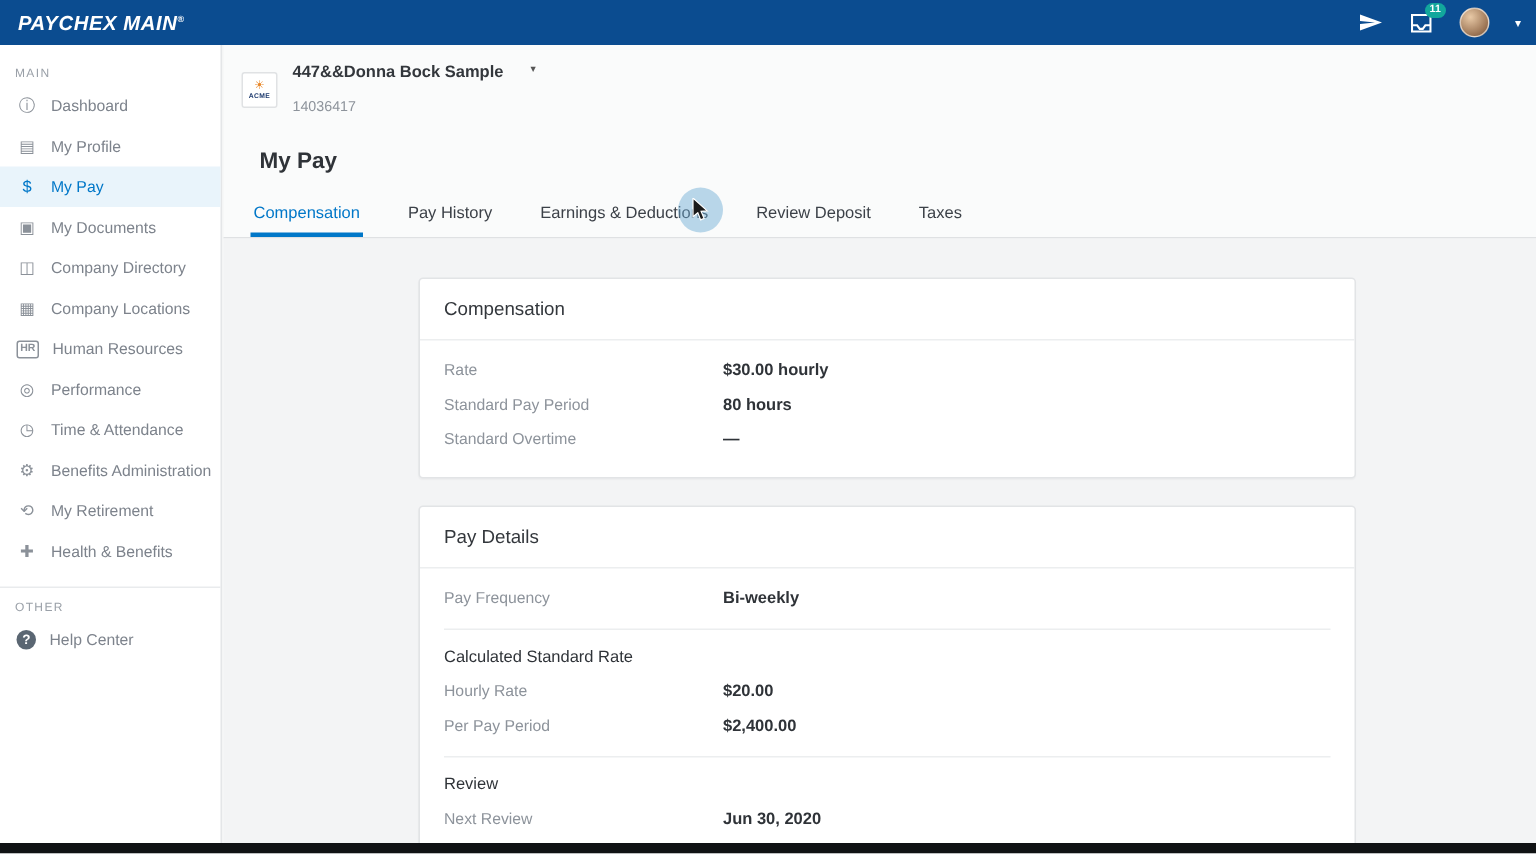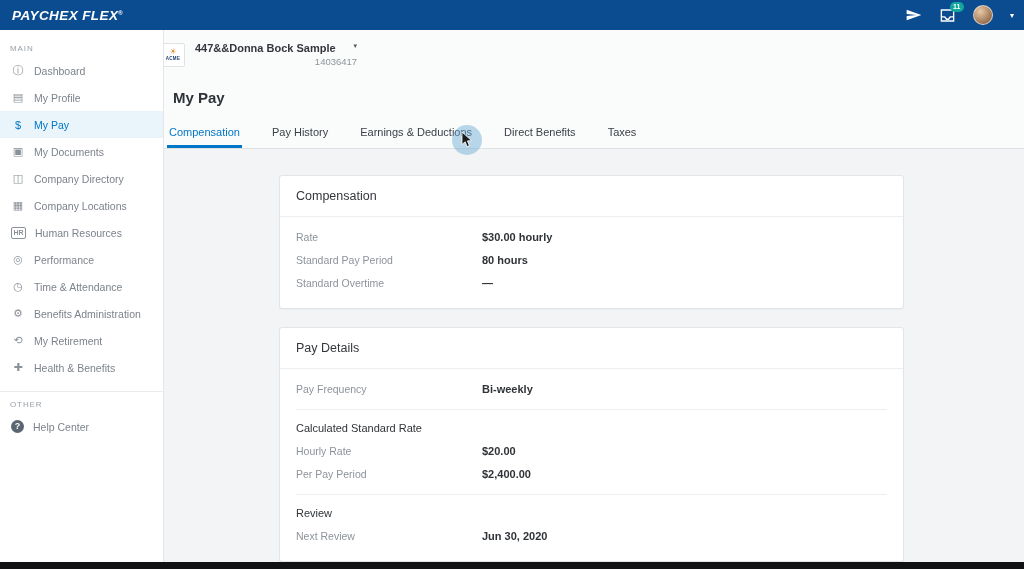--- a/index.html
+++ b/index.html
@@ -15,21 +15,21 @@
   .topbar-right { display:flex; align-items:center; gap:17px; }
   .tb-icon { position:relative; display:inline-flex; align-items:center; cursor:pointer; }
   .badge { position:absolute; top:-6px; right:-8px; background:#12a79c; color:#fff; font-size:7px;
            font-weight:bold; border-radius:7px; padding:1.5px 3.5px; line-height:1; }
   .avatar { width:20px; height:20px; border-radius:50%;
             background:radial-gradient(circle at 35% 30%, #e8c9a6, #9a7353 70%, #6c4f39);
             border:1px solid rgba(255,255,255,0.6); cursor:pointer; }
   .tb-caret { color:#fff; font-size:8px; cursor:pointer; }
 
   
-  .sidebar { position:absolute; top:30px; left:0; width:164px; bottom:7px; background:#fff;
+  .sidebar { position:absolute; top:30px; left:0; width:148px; bottom:7px; background:#fff;
              border-right:1px solid #e4e6e8; padding-top:8px; z-index:4; }
   .nav-section-label { color:#9aa0a8; font-size:8px; letter-spacing:0.9px; padding:6px 0 4px 10px; }
   .nav-item { display:flex; align-items:center; gap:9px; height:27px; padding-left:11px; cursor:pointer; color:#7d838c; }
   .nav-item.active { background:#e9f4fb; color:#0077c8; }
   .nav-icon { width:14px; font-size:11px; text-align:center; color:#8b9199; flex:0 0 14px; }
   .nav-item.active .nav-icon { color:#0077c8; }
   .nav-icon.boxed { font-size:7px; font-weight:bold; border:1px solid currentColor; border-radius:2px;
                     line-height:10px; height:12px; width:15px; flex:0 0 15px; }
   .nav-icon.filled { background:#5a6672; color:#fff; border-radius:50%; width:13px; height:13px;
                      line-height:13px; font-size:9px; font-weight:bold; flex:0 0 13px; }
@@ -38,21 +38,21 @@
 
   
   .main { position:absolute; left:149px; top:30px; right:0; bottom:7px; display:flex; flex-direction:column; background:#fafbfb; }
   .company-header { display:flex; align-items:center; gap:10px; padding:12px 0 0 12px; }
   .company-logo { width:24px; height:24px; background:#fff; border:1px solid #e0e2e4; border-radius:2px;
                   display:flex; flex-direction:column; align-items:center; justify-content:center; }
   .company-logo .sun { color:#e8882a; font-size:8px; line-height:8px; }
   .company-logo .acme { color:#1d3a6e; font-size:4.5px; font-weight:bold; letter-spacing:0.3px; }
   .company-name { font-size:11px; color:#33373c; font-weight:bold; display:flex; align-items:flex-start; gap:18px; }
   .company-name .caret { font-size:7px; color:#555; cursor:pointer; }
-  .company-id { font-size:9.5px; color:#8d939b; margin-top:2px;text-align:right; }
+  .company-id { font-size:9.5px; color:#8d939b; margin-top:12px; }
   .page-title { font-size:15px; color:#2f3338; font-weight:600; margin:22px 0 0 24px; }
   .tabs { display:flex; gap:28px; margin:16px 0 0 18px; }
   .tab { font-size:11px; color:#3c4148; padding:4px 2px 10px; cursor:pointer; }
   .tab.active { color:#0077c8; border-bottom:3px solid #0077c8; padding-bottom:7px; }
   .tabs-divider { border-top:1px solid #dfe1e3; }
   .content { flex:1; background:#f3f4f5; padding:26px 0 0 130px; overflow:hidden; }
 
   
   .card { width:625px; background:#fff; border:1px solid #e2e4e6; border-radius:3px;
           margin-bottom:18px; box-shadow:0 1px 1px rgba(0,0,0,0.03); }
@@ -70,21 +70,21 @@
   .cursor-halo { position:absolute; left:452px; top:125px; width:30px; height:30px; border-radius:50%;
                  background:rgba(104,169,211,0.45); z-index:8; display:flex; align-items:center; justify-content:center; }
 </style>
 </head>
 <body>
 
 <div class="screen">
 
   <header class="topbar">
     <div class="brand">
-      <span>PAYCHEX FLEX</span><sup>®</sup>
+      <span>PAYCHEX MAIN</span><sup>®</sup>
     </div>
     <div class="topbar-right">
       <span class="tb-icon">
         <svg width="16" height="14" viewBox="0 0 24 20">
             <path d="M1 18 L23 10 L1 2 L1 8.5 L16 10 L1 11.5 Z" fill="#fff"></path>
           </svg>
       </span>
       <span class="tb-icon">
         <svg width="17" height="15" viewBox="0 0 24 22">
           <path d="M3 3 h18 v16 h-18 Z" fill="none" stroke="#fff" stroke-width="2"></path>
@@ -173,21 +173,21 @@
         <div class="company-id">14036417</div>
       </div>
     </div>
 
     <h1 class="page-title">My Pay</h1>
 
     <nav class="tabs">
       <span class="tab active">Compensation</span>
       <span class="tab">Pay History</span>
       <span class="tab">Earnings &amp; Deductions</span>
-      <span class="tab">Direct Benefits</span>
+      <span class="tab">Review Deposit</span>
       <span class="tab">Taxes</span>
     </nav>
     <div class="tabs-divider"></div>
 
     <div class="content">
 
       <section class="card">
         <div class="card-title">Compensation</div>
         <div class="card-body">
           <div class="row">

